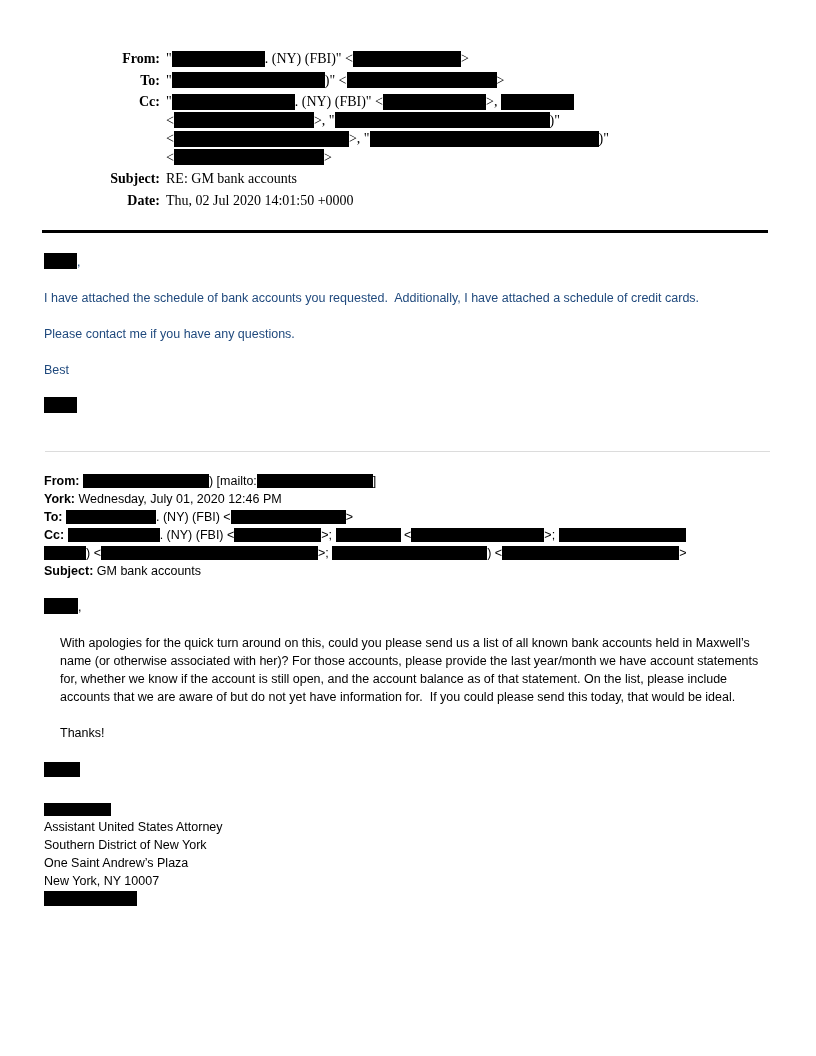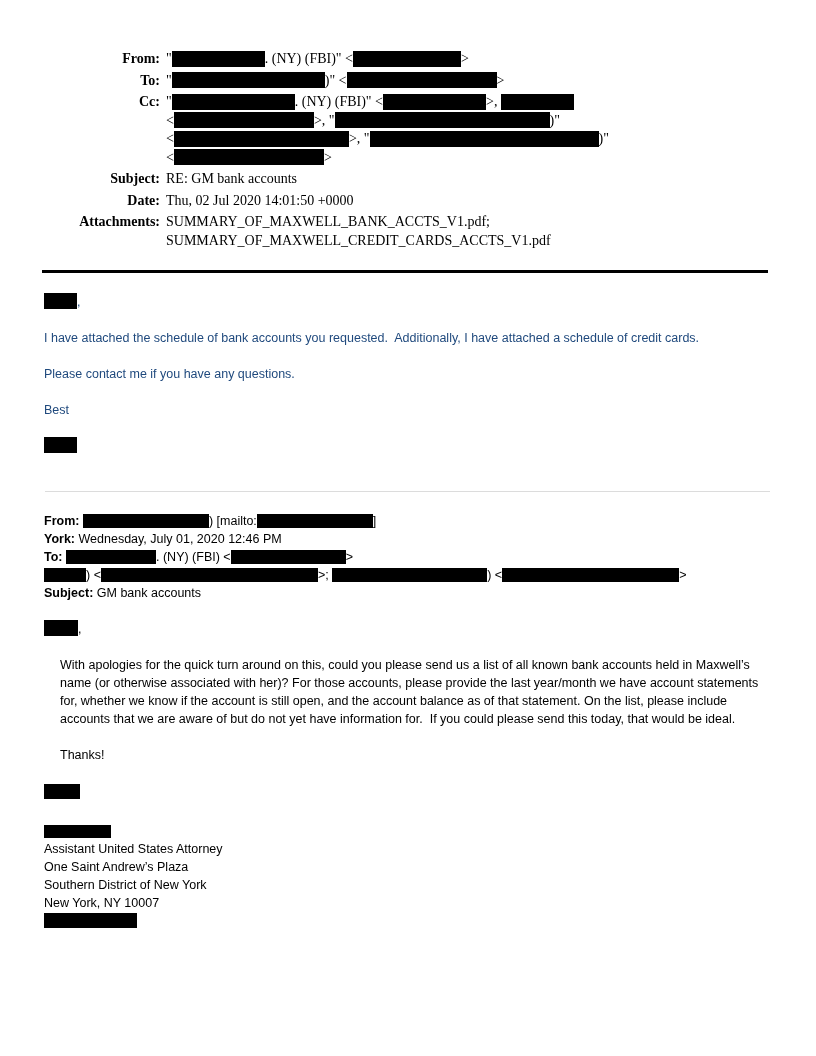--- a/index.html
+++ b/index.html
@@ -72,27 +72,20 @@
         <div class="h1-value">
           <div><span>RE: GM bank accounts</span></div>
         </div>
       </div>
       <div class="h1-row">
         <div class="h1-label">Date:</div>
         <div class="h1-value">
           <div><span>Thu, 02 Jul 2020 14:01:50 +0000</span></div>
         </div>
       </div>
-      <div class="h1-row">
-        <div class="h1-label">Attachments:</div>
-        <div class="h1-value">
-          <div><span>SUMMARY_OF_MAXWELL_BANK_ACCTS_V1.pdf;</span></div>
-          <div><span>SUMMARY_OF_MAXWELL_CREDIT_CARDS_ACCTS_V1.pdf</span></div>
-        </div>
-      </div>
     </div>
 
   <hr class="rule-thick">
 
   <div class="body1">
     <div class="greeting">
       <span class="redact" id="e1-greet-redact" style="width: 33px; height: 16px;"></span><span>,</span>
     </div>
     <div id="email1-paragraphs">
         <p>I have attached the schedule of bank accounts you requested.  Additionally, I have attached a schedule of credit cards.</p>
@@ -103,20 +96,21 @@
       <span class="redact" id="e1-sig-redact" style="width: 33px; height: 16px;"></span>
     </div>
   </div>
 
   <hr class="rule-thin">
 
   <div class="h2" id="email2-header">
       <div><span class="h2-label">From:</span><span> </span><span class="redact" style="width: 126px;"></span><span>) [mailto:</span><span class="redact" style="width: 116px;"></span><span>]</span></div>
       <div><span class="h2-label">York:</span><span> Wednesday, July 01, 2020 12:46 PM</span></div>
       <div><span class="h2-label">To:</span><span> </span><span class="redact" style="width: 90px;"></span><span>. (NY) (FBI) &lt;</span><span class="redact" style="width: 115px;"></span><span>&gt;</span></div>
+      <div><span class="h2-label">Cc:</span><span> </span><span class="redact" style="width: 92px;"></span><span>. (NY) (FBI) &lt;</span><span class="redact" style="width: 87px;"></span><span>&gt;; </span><span class="redact" style="width: 65px;"></span><span> &lt;</span><span class="redact" style="width: 133px;"></span><span>&gt;; </span><span class="redact" style="width: 127px;"></span></div>
       <div><span class="redact" style="width: 42px;"></span><span>) &lt;</span><span class="redact" style="width: 217px;"></span><span>&gt;; </span><span class="redact" style="width: 155px;"></span><span>) &lt;</span><span class="redact" style="width: 177px;"></span><span>&gt;</span></div>
       <div><span class="h2-label">Subject:</span><span> GM bank accounts</span></div>
     </div>
 
   <div class="body2">
     <div class="greeting">
       <span class="redact" id="e2-greet-redact" style="width: 34px; height: 16px;"></span><span>,</span>
     </div>
     <div id="email2-paragraphs">
         <p>With apologies for the quick turn around on this, could you please send us a list of all known bank accounts held in Maxwell’s name (or otherwise associated with her)? For those accounts, please provide the last year/month we have account statements for, whether we know if the account is still open, and the account balance as of that statement. On the list, please include accounts that we are aware of but do not yet have information for.  If you could please send this today, that would be ideal.</p>
@@ -126,22 +120,22 @@
 
   <div class="sig-block">
     <div class="blk">
       <span class="redact" id="sig-closing-redact" style="width: 36px; height: 15px;"></span>
     </div>
     <div class="blk2">
       <span class="redact" id="sig-name-redact" style="width: 67px; height: 13px;"></span>
     </div>
     <div id="signature-lines">
         <div class="line">Assistant United States Attorney</div>
+        <div class="line">Southern District of New York</div>
         <div class="line">One Saint Andrew’s Plaza</div>
-        <div class="line">Southern District of New York</div>
         <div class="line">New York, NY 10007</div>
       </div>
     <div>
       <span class="redact" id="sig-phone-redact" style="width: 93px; height: 15px;"></span>
     </div>
   </div>
 
 </div>
 
 </body></html>

